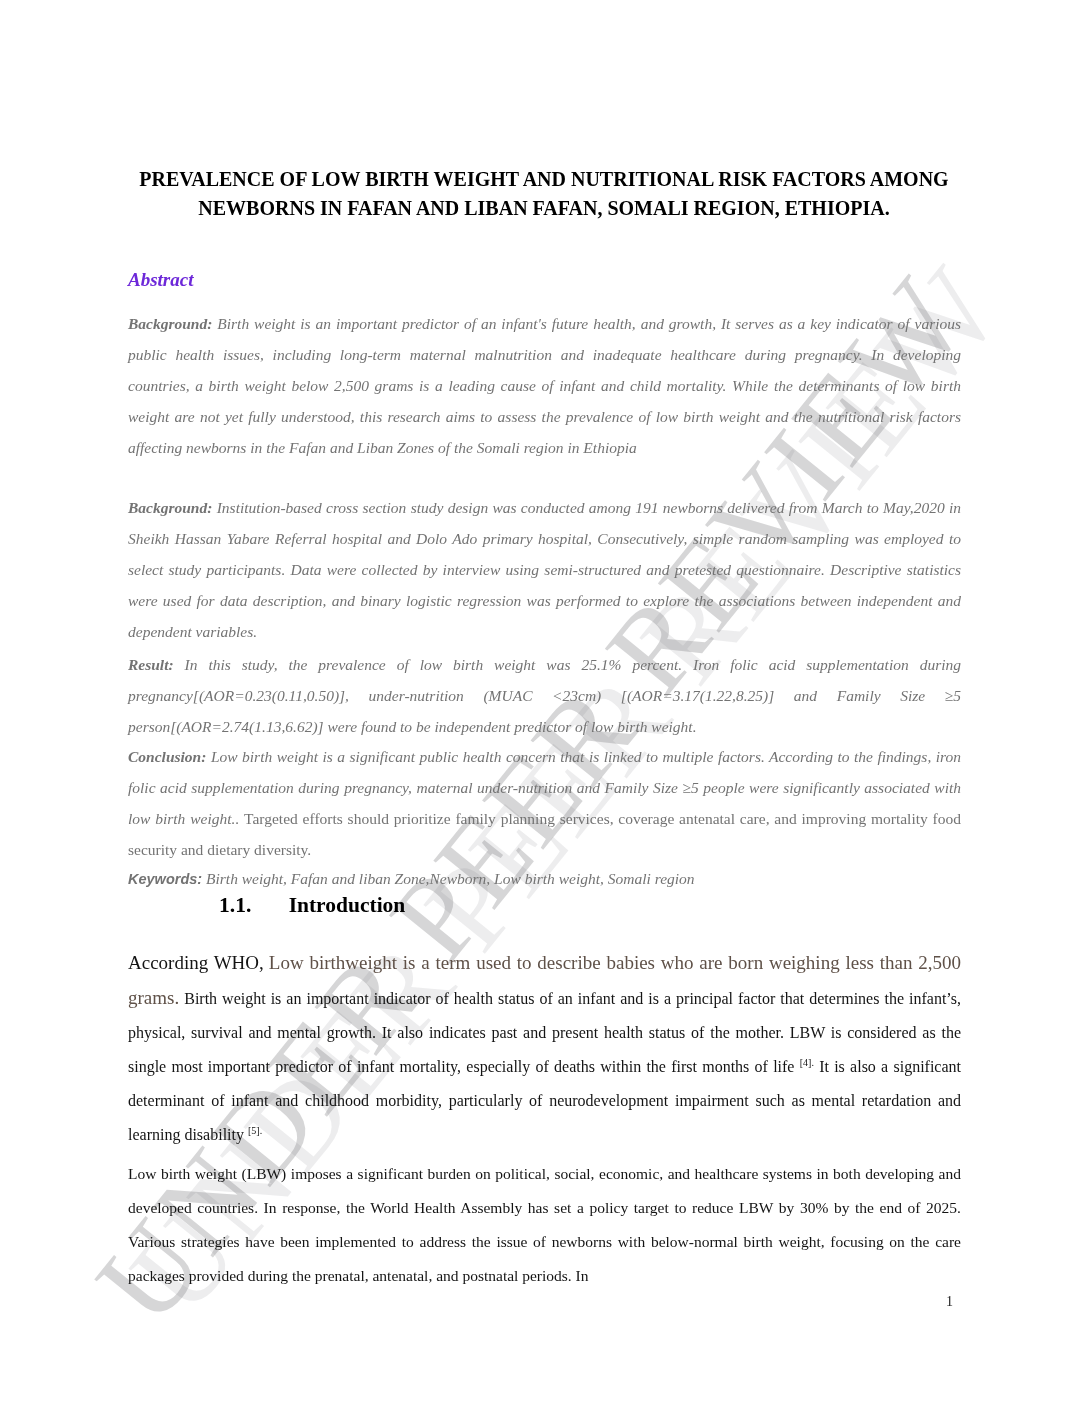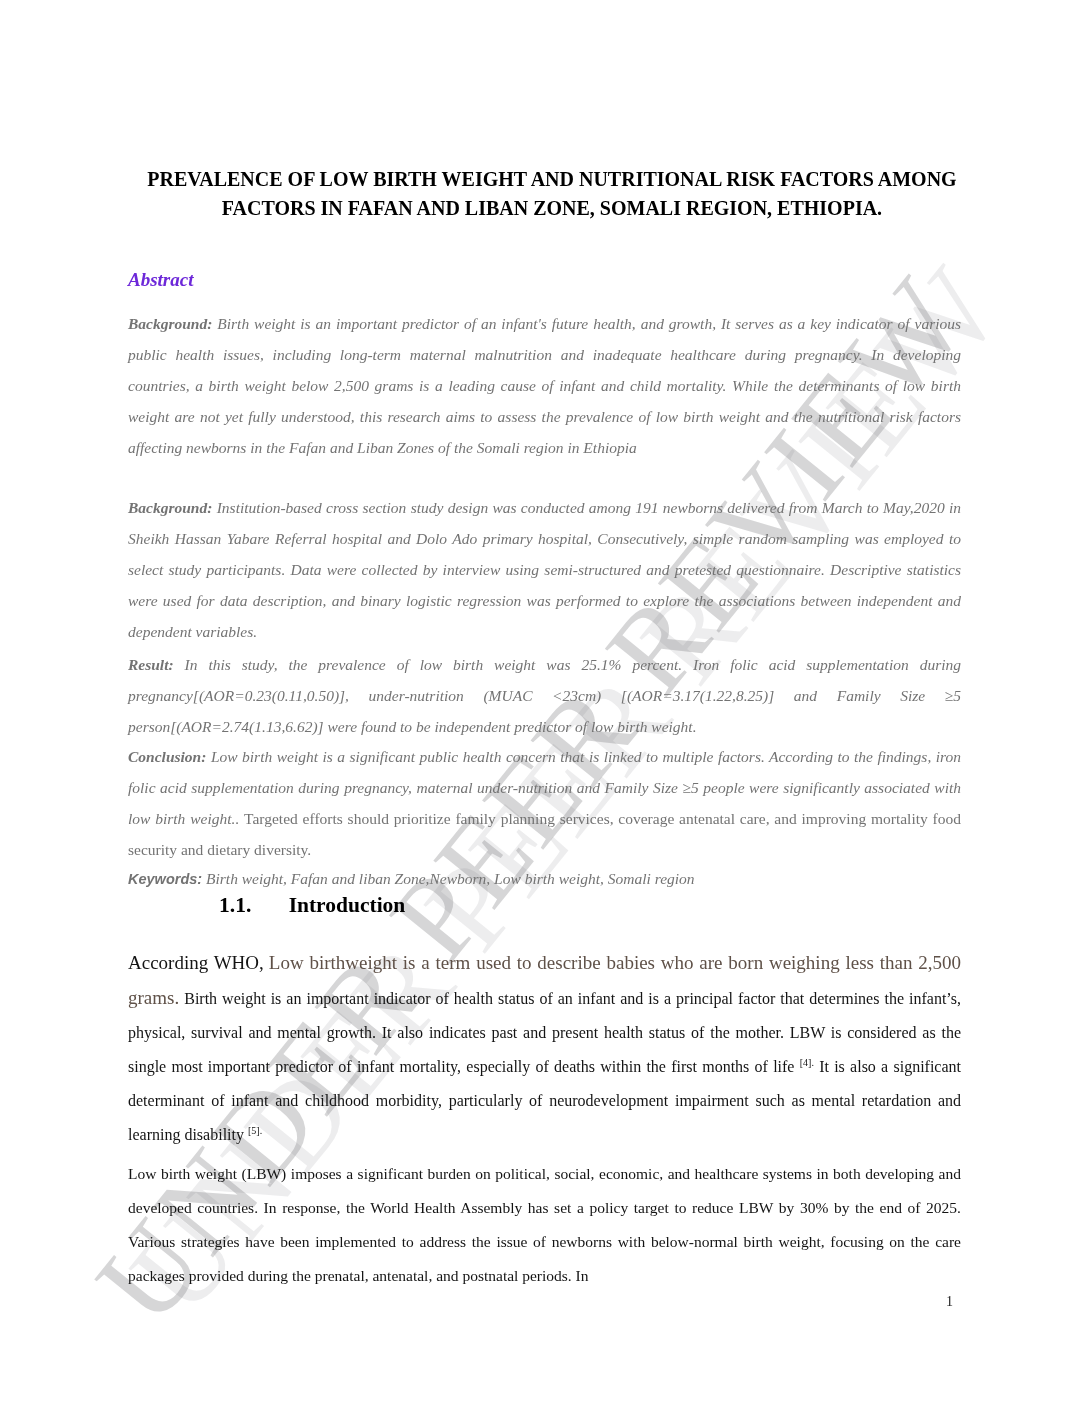--- a/index.html
+++ b/index.html
@@ -28,21 +28,21 @@
     text-shadow: 30px 20px 0 rgba(118, 118, 124, 0.13);
     z-index: 0;
     user-select: none;
   }
 
   .content { position: absolute; inset: 0; z-index: 1; }
 
   .paper-title {
     position: absolute;
     top: 165px;
-    left: 68px;
+    left: 60px;
     width: 968px;
     text-align: center;
     font-weight: 700;
     font-size: 20px;
     line-height: 29px;
     color: #000000;
   }
 
   .abstract-heading {
     position: absolute;
@@ -131,21 +131,21 @@
 <body>
 
 <div class="page">
 
   <div class="watermark">UNDER PEER REVIEW</div>
 
   <div class="content">
 
     <div class="paper-title">
       <div>PREVALENCE OF LOW BIRTH WEIGHT AND NUTRITIONAL RISK FACTORS AMONG</div>
-      <div>FACTORS IN FAFAN AND LIBAN ZONE, SOMALI REGION, ETHIOPIA.</div>
+      <div>NEWBORNS IN FAFAN AND LIBAN FAFAN, SOMALI REGION, ETHIOPIA.</div>
     </div>
 
     <div class="abstract-heading">Abstract</div>
 
     <p class="par par-background">
       <span class="par-label">Background:</span>
       <span>Birth weight is an important predictor of an infant's future health, and growth,  It serves as a key indicator of various public health issues, including long-term maternal malnutrition and inadequate healthcare during pregnancy. In developing countries, a birth weight below 2,500 grams is a leading cause of infant and child mortality. While the determinants of low birth weight are not yet fully understood, this research aims to assess the prevalence of low birth weight and the nutritional risk factors affecting newborns in the Fafan and Liban Zones of the Somali region in Ethiopia</span>
     </p>
 
     <p class="par par-methodology">

